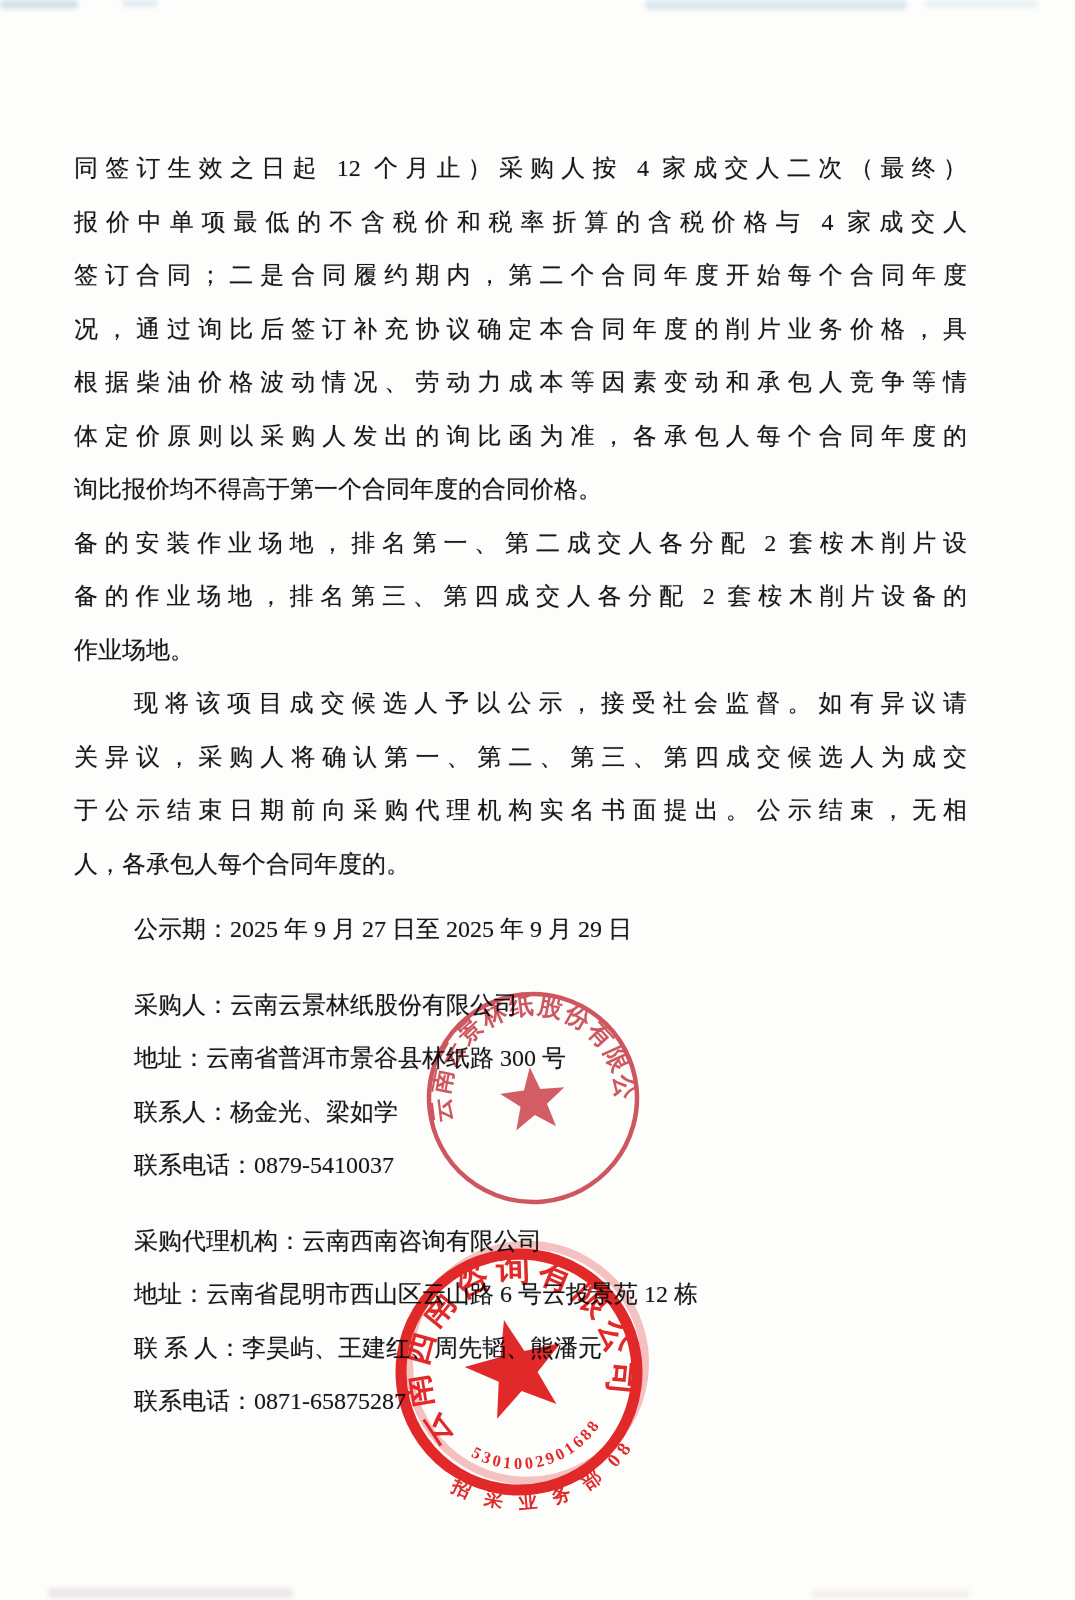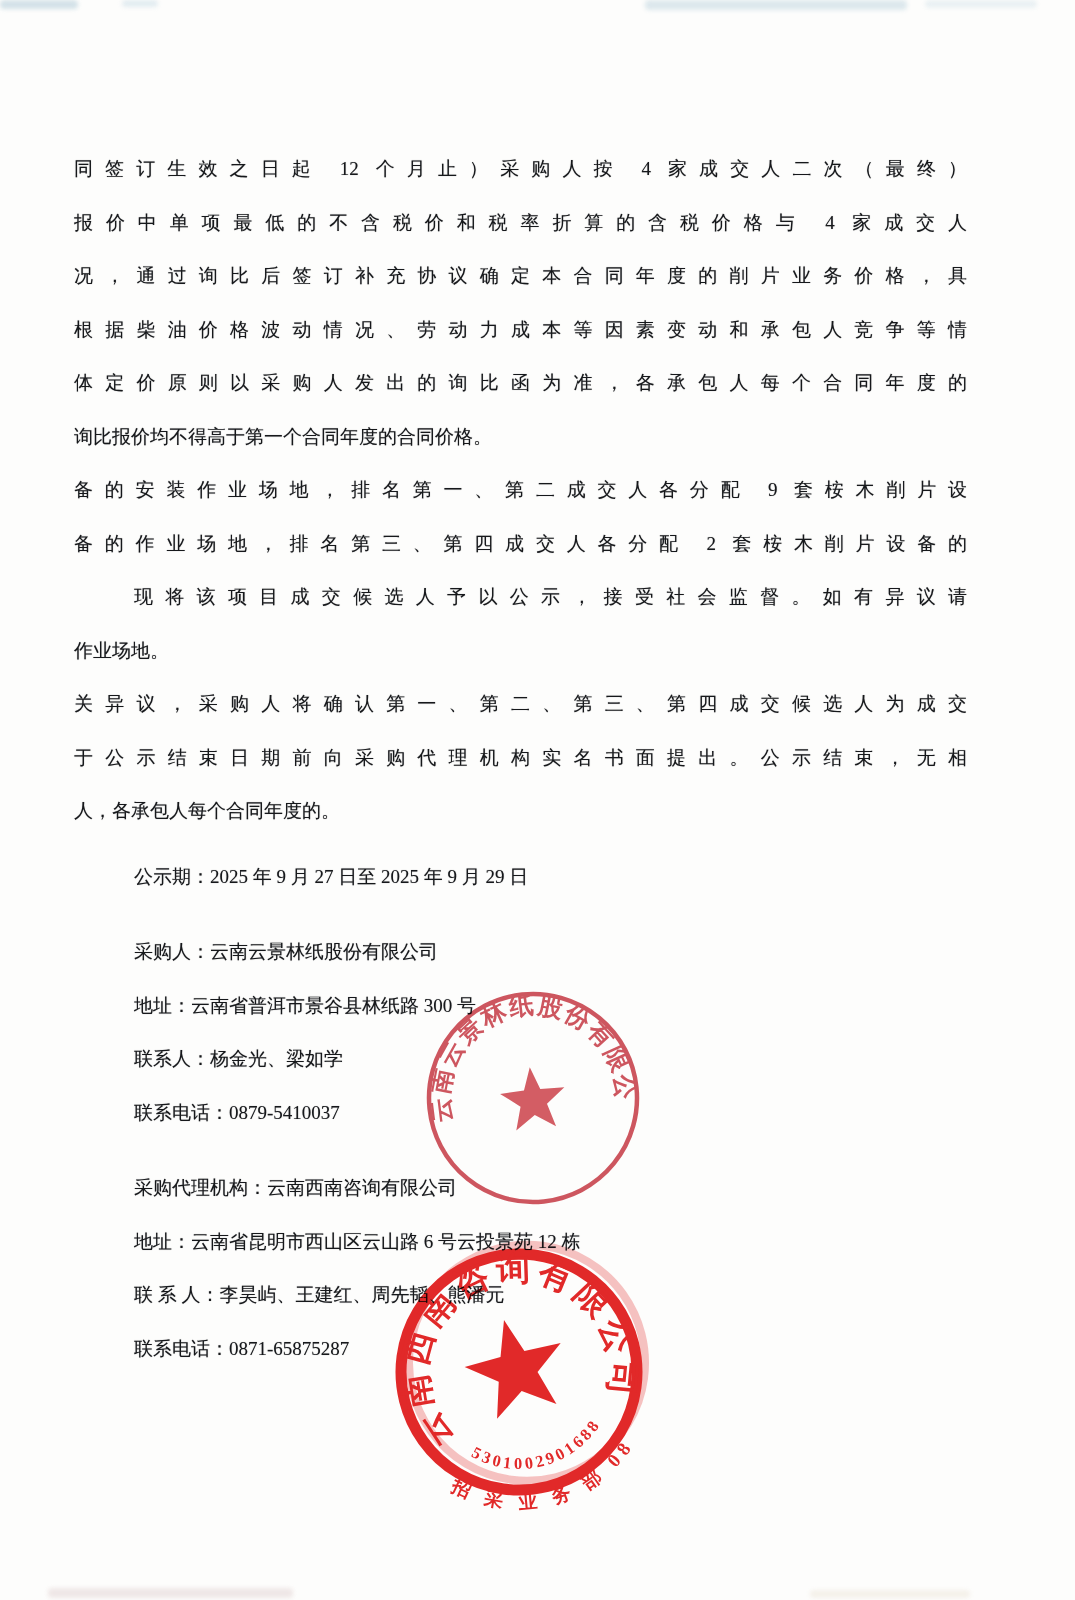--- a/index.html
+++ b/index.html
@@ -8,21 +8,21 @@
     position:relative;
     width:1075px;height:1600px;
     background:#fdfdfc;
     overflow:hidden;
     font-family:"Liberation Serif","DejaVu Serif",serif;
   }
   
   #textblock{
     position:absolute;left:74px;top:142px;width:893px;
     color:#16181b;
-    font-size:19px;
+    font-size:24px;
     text-shadow:0 0 1px rgba(20,20,25,.4);
   }
   .l{
     height:53.5px;line-height:53.5px;
     text-align:justify;text-align-last:justify;
     text-justify:inter-character;
     white-space:nowrap;white-space:normal;
     overflow:visible;
   }
   .s{text-align:right;text-align-last:left;}
@@ -47,28 +47,29 @@
   <div class="smudge" style="left:122px;top:0;width:36px;height:7px;background:#d7e5ec;opacity:.7;"></div>
   <div class="smudge" style="left:645px;top:0;width:262px;height:10px;background:#d2e1e8;opacity:.75;"></div>
   <div class="smudge" style="left:925px;top:0;width:112px;height:8px;background:#dde9ee;opacity:.6;"></div>
 
   <div class="smudge" style="left:48px;top:1588px;width:245px;height:10px;background:#e6d9d9;opacity:.6;"></div>
   <div class="smudge" style="left:810px;top:1590px;width:160px;height:8px;background:#ece5d8;opacity:.5;"></div>
 
   <div id="textblock">
     <div class="l">同签订生效之日起 12 个月止）采购人按 4 家成交人二次（最终）</div>
     <div class="l">报价中单项最低的不含税价和税率折算的含税价格与 4 家成交人</div>
+    <div class="l">签订合同；二是合同履约期内，第二个合同年度开始每个合同年度</div>
     <div class="l">况，通过询比后签订补充协议确定本合同年度的削片业务价格，具</div>
     <div class="l">根据柴油价格波动情况、劳动力成本等因素变动和承包人竞争等情</div>
     <div class="l">体定价原则以采购人发出的询比函为准，各承包人每个合同年度的</div>
     <div class="l s">询比报价均不得高于第一个合同年度的合同价格。</div>
-    <div class="l">备的安装作业场地，排名第一、第二成交人各分配 9 套桉木削片设</div>
+    <div class="l">备的安装作业场地，排名第一、第二成交人各分配 2 套桉木削片设</div>
     <div class="l">备的作业场地，排名第三、第四成交人各分配 2 套桉木削片设备的</div>
+    <div class="l s">作业场地。</div>
     <div class="l i">现将该项目成交候选人予以公示，接受社会监督。如有异议请</div>
-    <div class="l s">作业场地。</div>
     <div class="l">关异议，采购人将确认第一、第二、第三、第四成交候选人为成交</div>
     <div class="l">于公示结束日期前向采购代理机构实名书面提出。公示结束，无相</div>
     <div class="l s">人，各承包人每个合同年度的。</div>
     <div class="l s i g1">公示期：2025 年 9 月 27 日至 2025 年 9 月 29 日</div>
     <div class="l s i g2">采购人：云南云景林纸股份有限公司</div>
     <div class="l s i">地址：云南省普洱市景谷县林纸路 300 号</div>
     <div class="l s i">联系人：杨金光、梁如学</div>
     <div class="l s i">联系电话：0879-5410037</div>
     <div class="l s i g2">采购代理机构：云南西南咨询有限公司</div>
     <div class="l s i">地址：云南省昆明市西山区云山路 6 号云投景苑 12 栋</div>

